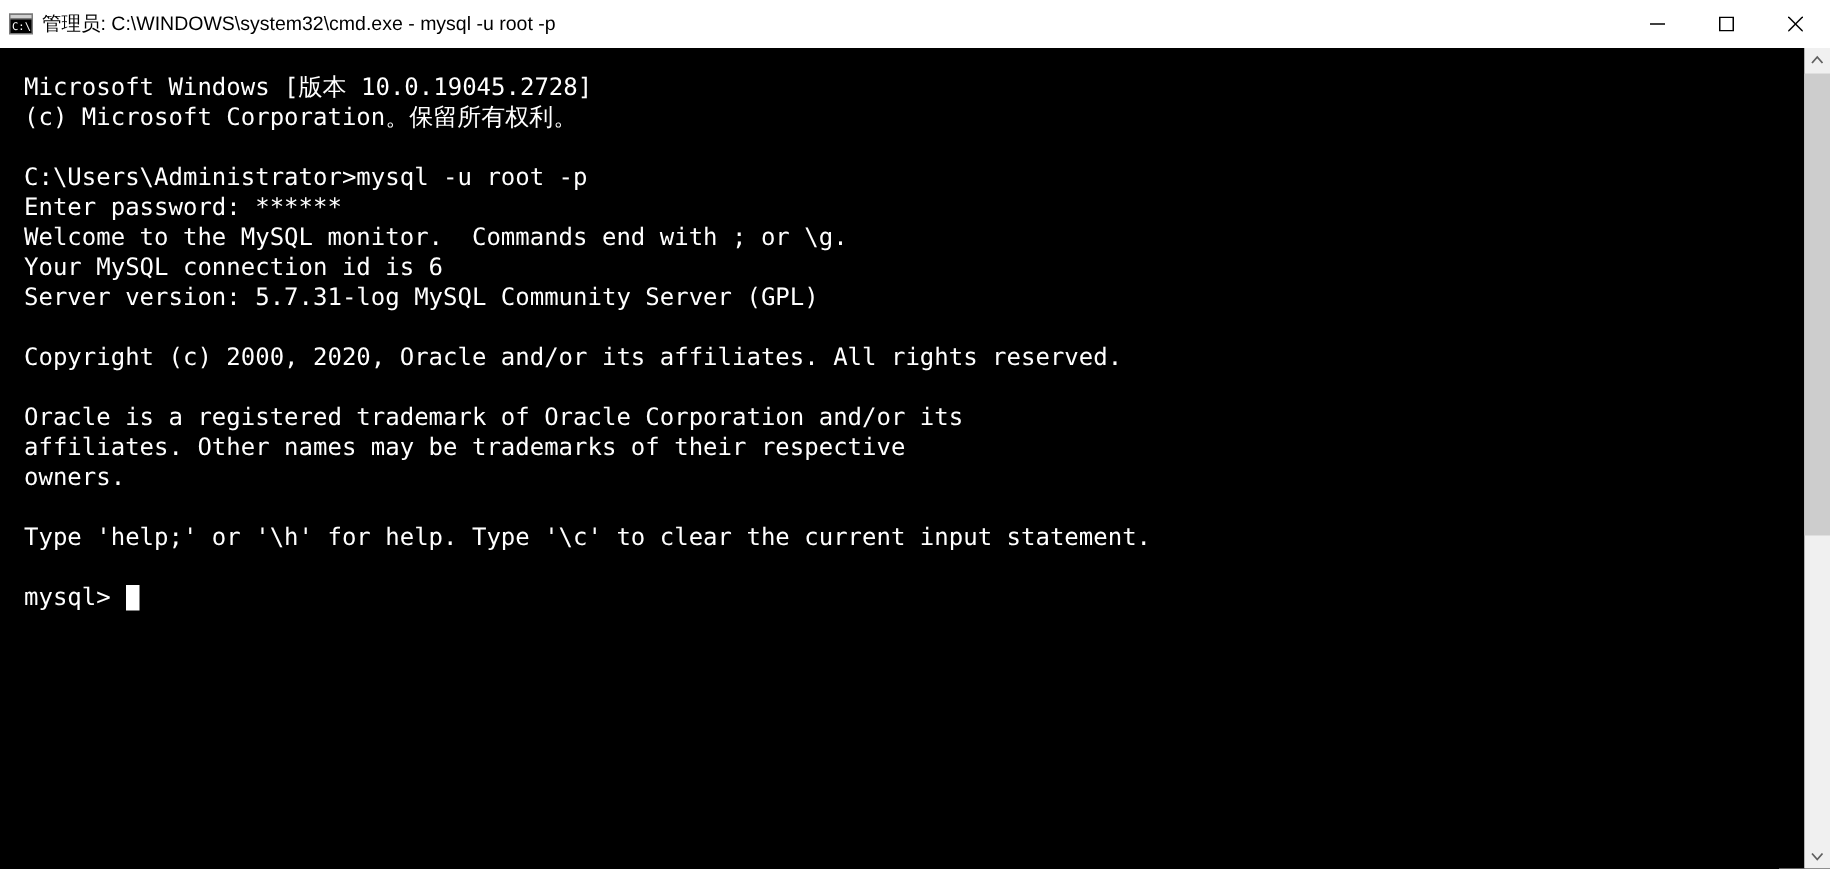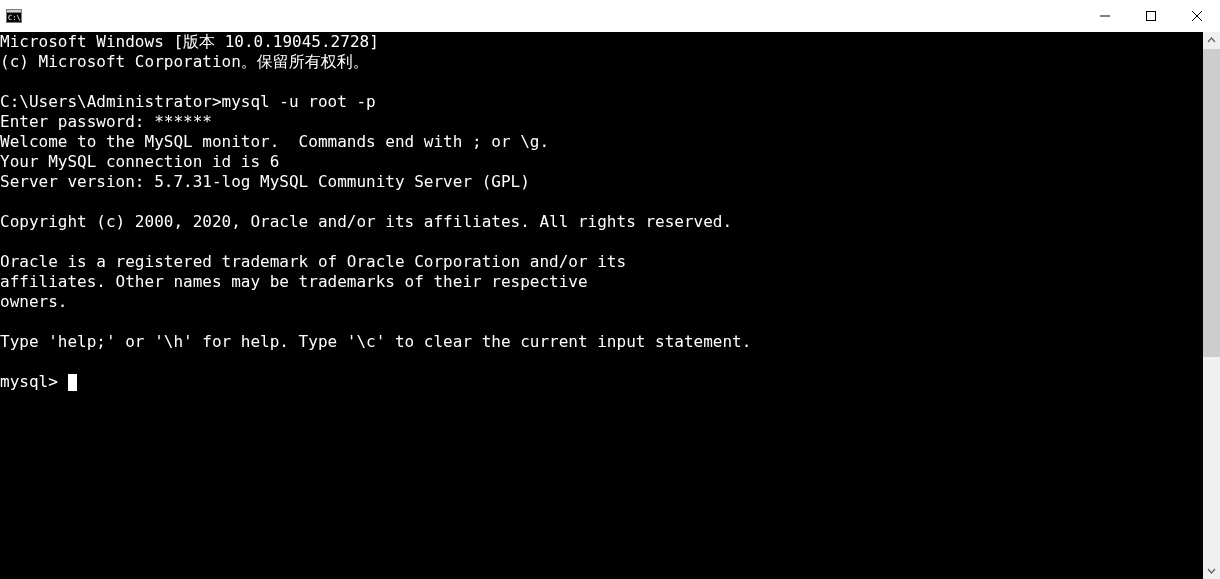--- a/index.html
+++ b/index.html
@@ -59,21 +59,21 @@
       overflow: hidden;
     }
     .terminal {
       flex: 1;
       background: #000000;
       color: #ffffff;
       font-family: "NSimSun", "SimSun", "Consolas", monospace;
       font-size: 16px;
       line-height: 20px;
       white-space: pre;
-      padding: 0;
+      padding: 16px;
       overflow: hidden;
     }
     .terminal .line { min-height: 20px; }
     .cursor-block {
       display: inline-block;
       width: 9px;
       height: 17px;
       background: #ffffff;
       vertical-align: text-bottom;
       margin-left: 1px;
@@ -111,20 +111,21 @@
 <div class="window">
   <div class="titlebar">
     <div class="title-left">
       <span class="title-icon">
         <svg width="16" height="16" viewBox="0 0 16 16">
           <rect x="0.5" y="1.5" width="15" height="13" fill="#000000" stroke="#7a7a7a" stroke-width="1"></rect>
           <rect x="0.5" y="1.5" width="15" height="3" fill="#cfcfcf" stroke="#7a7a7a" stroke-width="1"></rect>
           <text x="2" y="12" font-family="Consolas,monospace" font-size="7" fill="#ffffff">C:\</text>
         </svg>
       </span>
+      <span>管理员: C:\WINDOWS\system32\cmd.exe - mysql  -u root -p</span>
     </div>
     <div class="window-controls">
       <div class="ctrl">
         <svg width="10" height="10" viewBox="0 0 10 10">
             <line x1="0" y1="5" x2="10" y2="5" stroke="#000" stroke-width="1"></line>
           </svg>
       </div>
       <div class="ctrl">
         <svg width="10" height="10" viewBox="0 0 10 10">
             <rect x="0.5" y="0.5" width="9" height="9" fill="none" stroke="#000" stroke-width="1"></rect>

